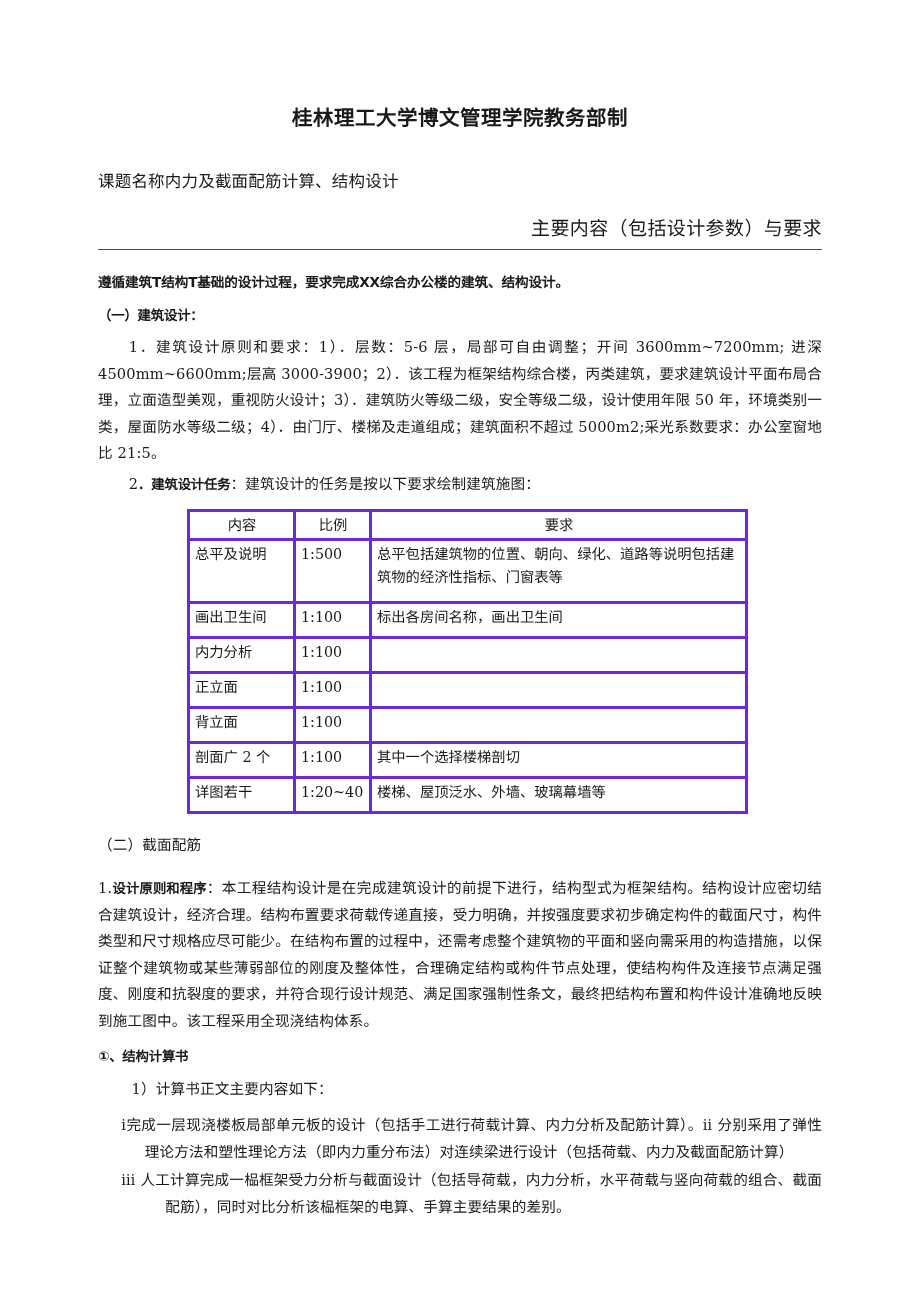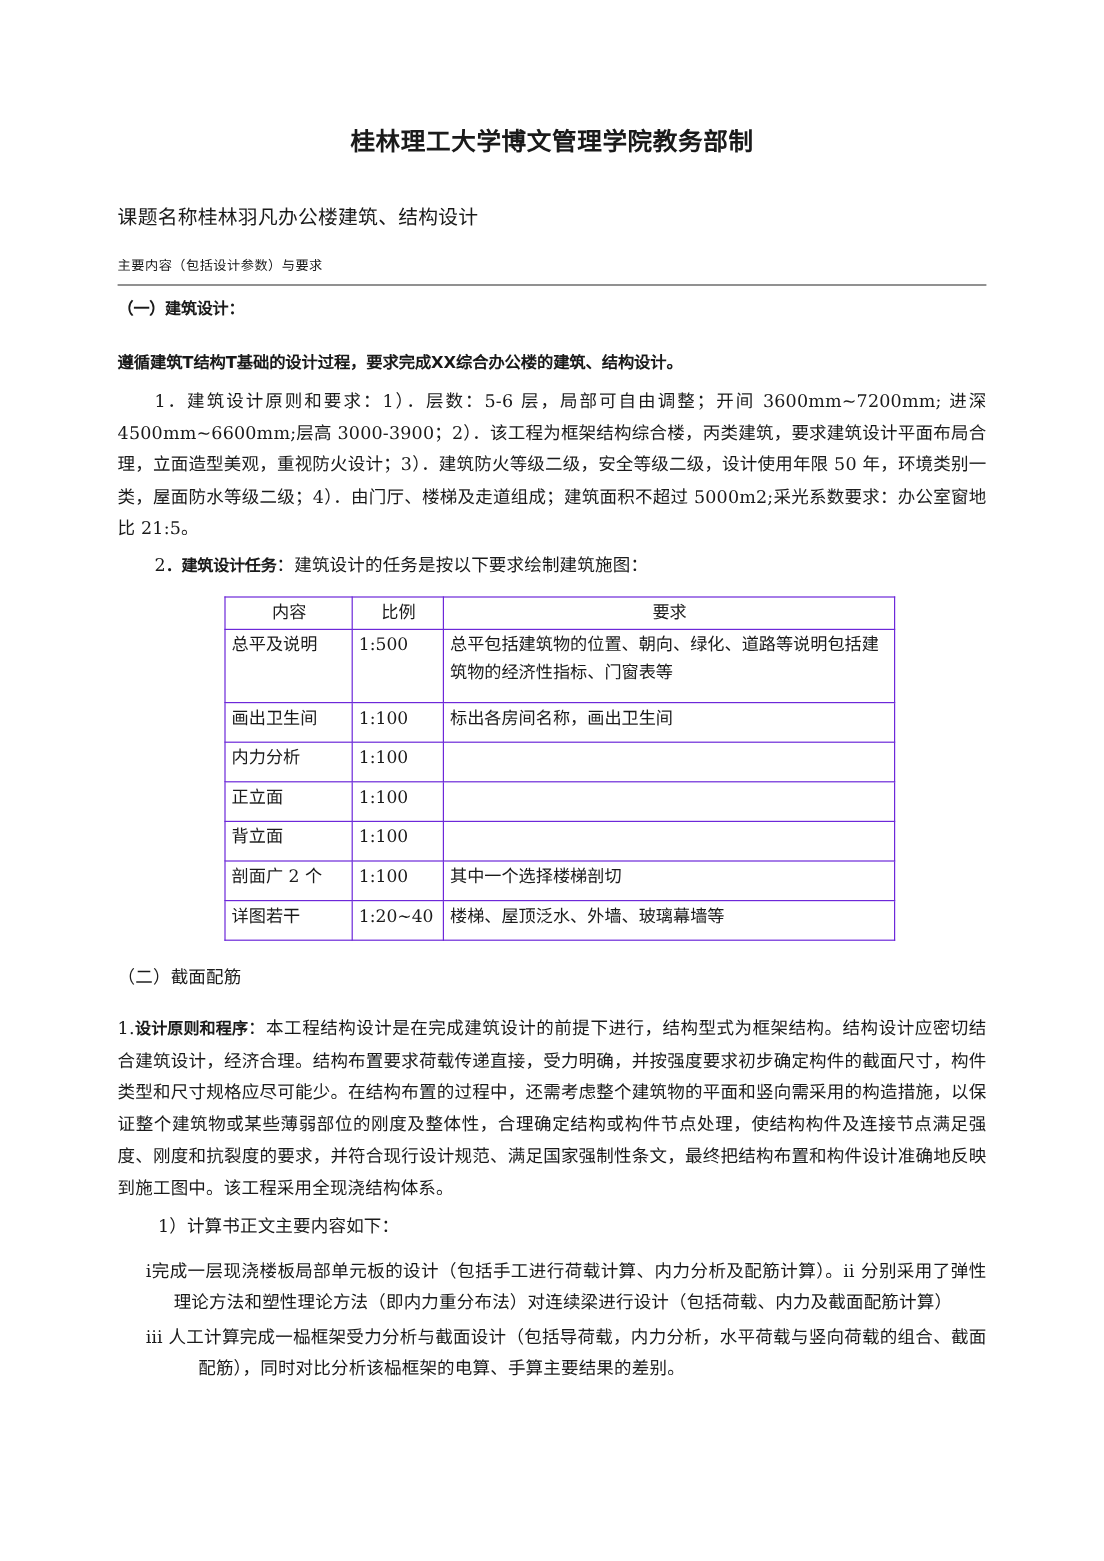--- a/index.html
+++ b/index.html
@@ -38,22 +38,22 @@
   .subject-line {
     margin: 0;
     padding-top: 38px;
     font-size: 16.5px;
     line-height: 1.5;
     letter-spacing: 0.2px;
   }
   .section-heading {
     margin: 0;
     padding-top: 20px;
-    text-align: left;
-    font-size: 11px;
+    text-align: right;
+    font-size: 19px;
     line-height: 1.5;
     letter-spacing: 0.4px;
   }
   .rule {
     margin: 6px 0 0 0;
     height: 0;
     border: 0;
     border-top: 1.4px solid #4a4a4a;
     width: 100%;
   }
@@ -89,21 +89,21 @@
     padding-left: 89px;
   }
   table.spec {
     border-collapse: collapse;
     width: 558px;
     table-layout: fixed;
     font-size: 14.3px;
     line-height: 1.55;
   }
   table.spec td, table.spec th {
-    border: 1px solid #6d28d9;
+    border: 3px solid #6d28d9;
     padding: 2px 4px 2px 5px;
     vertical-align: top;
     font-weight: normal;
     text-align: left;
   }
   table.spec th.c-content, table.spec th.c-scale {
     text-align: center;
   }
   table.spec th.c-req { text-align: center; }
   col.w-content { width: 106px; }
@@ -129,28 +129,28 @@
     text-indent: -3.0em;
   }
 </style>
 </head>
 <body>
 
 <div class="page">
 
   <h1 class="doc-title">桂林理工大学博文管理学院教务部制</h1>
 
-  <p class="subject-line"><span>课题名称</span><span>桂林羽凡办公楼建筑、结构设计</span></p>
+  <p class="subject-line"><span>课题名称</span><span>内力及截面配筋计算、结构设计</span></p>
 
   <p class="section-heading">主要内容（包括设计参数）与要求</p>
   <hr class="rule">
 
+  <p class="body-text p-intro bold-lead">遵循建筑T结构T基础的设计过程，要求完成XX综合办公楼的建筑、结构设计。</p>
+
   <p class="body-text p-sub bold-sans">（一）建筑设计：</p>
-
-  <p class="body-text p-intro bold-lead">遵循建筑T结构T基础的设计过程，要求完成XX综合办公楼的建筑、结构设计。</p>
 
   <p class="body-text p-item">1．建筑设计原则和要求：1）．层数：5-6 层，局部可自由调整；开间 3600mm~7200mm; 进深 4500mm~6600mm;层高 3000-3900；2）．该工程为框架结构综合楼，丙类建筑，要求建筑设计平面布局合理，立面造型美观，重视防火设计；3）．建筑防火等级二级，安全等级二级，设计使用年限 50 年，环境类别一类，屋面防水等级二级；4）．由门厅、楼梯及走道组成；建筑面积不超过 5000m2;采光系数要求：办公室窗地比 21:5。</p>
 
   <p class="body-text p-task"><span>2</span><span class="bold-sans">．建筑设计任务</span><span>：建筑设计的任务是按以下要求绘制建筑施图：</span></p>
 
   <div class="tbl-wrap">
     <table class="spec">
       <colgroup>
         <col class="w-content">
         <col class="w-scale">
@@ -201,20 +201,21 @@
         </tr>
       </tbody>
     </table>
   </div>
 
   <p class="body-text p-struct-head">（二）截面配筋</p>
 
   <p class="body-text p-principle"><span>1.</span><span class="bold-sans">设计原则和程序</span><span>：本工程结构设计是在完成建筑设计的前提下进行，结构型式为框架结构。结构设计应密切结合建筑设计，经济合理。结构布置要求荷载传递直接，受力明确，并按强度要求初步确定构件的截面尺寸，构件类型和尺寸规格应尽可能少。在结构布置的过程中，还需考虑整个建筑物的平面和竖向需采用的构造措施，以保证整个建筑物或某些薄弱部位的刚度及整体性，合理确定结构或构件节点处理，使结构构件及连接节点满足强度、刚度和抗裂度的要求，并符合现行设计规范、满足国家强制性条文，最终把结构布置和构件设计准确地反映到施工图中。该工程采用全现浇结构体系。</span></p>
 
 
+  <p class="body-text p-circ bold-sans">①、结构计算书</p>
 
   <p class="body-text p-calc">1）计算书正文主要内容如下：</p>
 
   <p class="body-text p-roman1 hang">ⅰ完成一层现浇楼板局部单元板的设计（包括手工进行荷载计算、内力分析及配筋计算）。ⅱ 分别采用了弹性理论方法和塑性理论方法（即内力重分布法）对连续梁进行设计（包括荷载、内力及截面配筋计算）</p>
 
   <p class="body-text p-roman3 hang-deep">ⅲ 人工计算完成一榀框架受力分析与截面设计（包括导荷载，内力分析，水平荷载与竖向荷载的组合、截面配筋），同时对比分析该榀框架的电算、手算主要结果的差别。</p>
 
 </div>
 
 </body></html>

